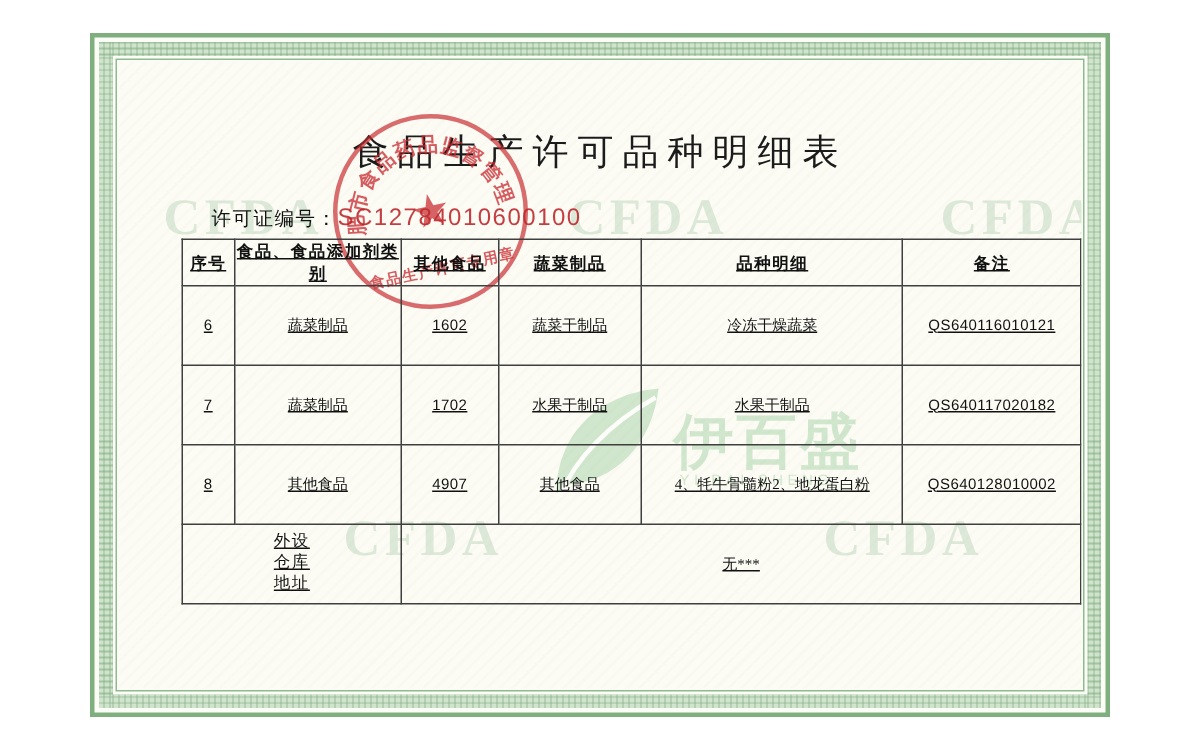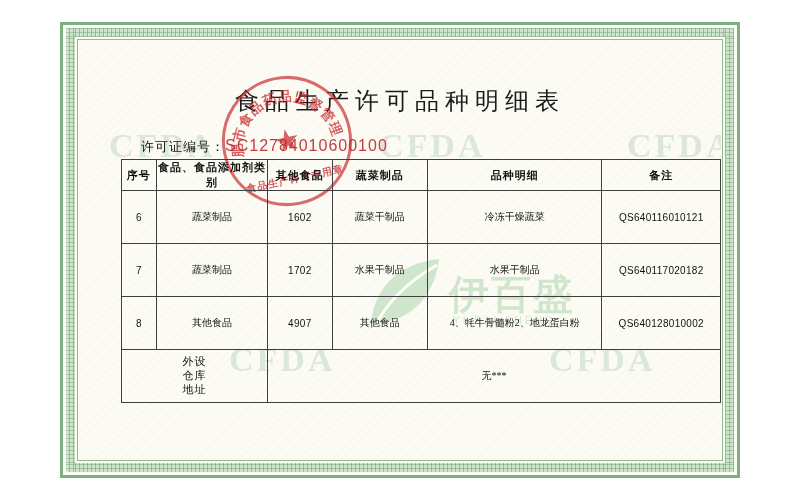--- a/index.html
+++ b/index.html
@@ -199,20 +199,21 @@
   
   table.detail {
     position: absolute;
     left: 42px;
     top: 118px;
     width: 600px;
     border-collapse: collapse;
     font-size: 10px;
     color: #111;
     background: transparent;
+    text-decoration: underline;
   }
   table.detail th,
   table.detail td {
     border: 1px solid #3f3f3f;
     text-align: center;
     vertical-align: middle;
     padding: 0;
     background: transparent;
   }
   table.detail th {

